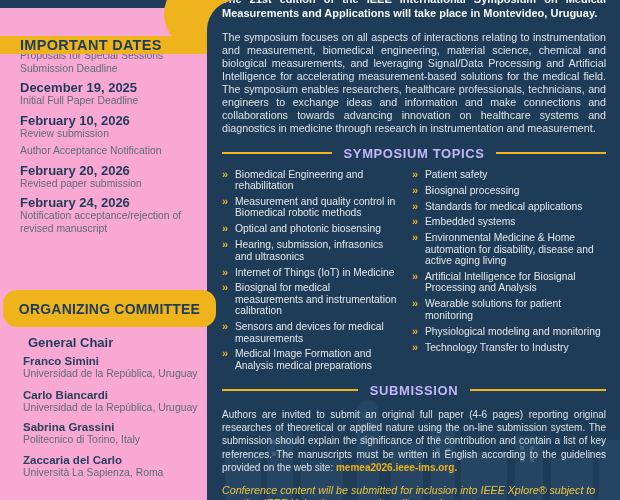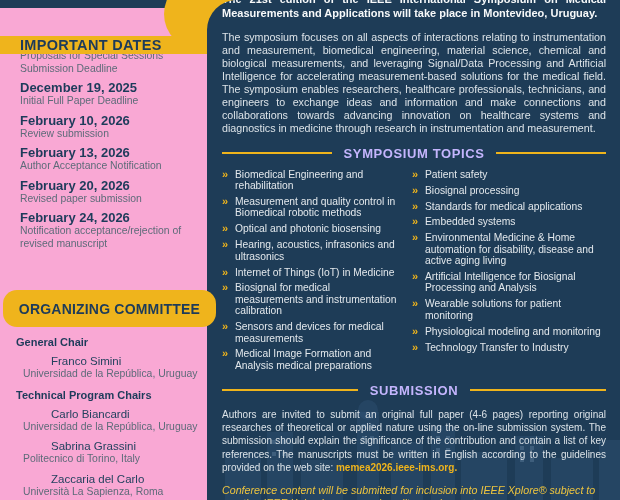--- a/index.html
+++ b/index.html
@@ -28,24 +28,24 @@
   .dates-list{position:absolute;left:20px;top:27px;width:180px;z-index:3;}
   .date-item{margin-bottom:5px;}
   .date-item .date{font-size:13px;font-weight:bold;color:#1d3b5a;line-height:15px;}
   .date-item .desc{font-size:10.4px;color:#5d6b79;line-height:12.5px;}
   .committee-pill{
     position:absolute;left:3px;top:290px;width:213px;height:37px;z-index:4;
     background:#efb41c;border-radius:14px;display:flex;align-items:center;justify-content:center;
   }
   .committee-pill .title{font-size:14px;font-weight:bold;color:#1d3b5a;letter-spacing:.2px;white-space:nowrap;}
   .committee{position:absolute;left:16px;top:327px;width:185px;z-index:3;}
-  .committee .role{font-size:11px;font-weight:bold;color:#1d3b5a;line-height:15px;margin:0 0 4px 0;}
+  .committee .role{font-size:13px;font-weight:bold;color:#1d3b5a;line-height:15px;margin:0 0 4px 12px;}
   .committee .group{margin-bottom:7px;}
   .committee .member{padding-left:7px;margin-bottom:6px;}
-  .committee .name{font-size:11.5px;font-weight:normal;color:#24425f;line-height:14px;margin-left:28px;}
+  .committee .name{font-size:11.5px;font-weight:bold;color:#24425f;line-height:14px;}
   .committee .affil{font-size:10.4px;color:#5d6b79;line-height:12.5px;}
   
   .right-panel{
     position:absolute;left:207px;top:0;width:413px;height:500px;
     background:#1e3c57;border-top-left-radius:30px;z-index:3;overflow:hidden;
   }
   .skyline{position:absolute;left:0;bottom:0;width:413px;height:120px;z-index:0;}
   .panel-content{position:relative;z-index:1;padding:0 14px 0 15px;}
   .intro{
     margin-top:-7px;font-size:11px;font-weight:bold;color:#f7f9fa;
@@ -83,21 +83,20 @@
     </div>
     <div class="date-item">
       <div class="date">December 19, 2025</div>
       <div class="desc">Initial Full Paper Deadline</div>
     </div>
     <div class="date-item">
       <div class="date">February 10, 2026</div>
       <div class="desc">Review submission</div>
     </div>
     <div class="date-item">
-      <div class="date">February 13, 2026</div>
       <div class="desc">Author Acceptance Notification</div>
     </div>
     <div class="date-item">
       <div class="date">February 20, 2026</div>
       <div class="desc">Revised paper submission</div>
     </div>
     <div class="date-item">
       <div class="date">February 24, 2026</div>
       <div class="desc">Notification acceptance/rejection of revised manuscript</div>
     </div>
@@ -105,21 +104,20 @@
 
   <div class="committee">
     <div class="group">
       <div class="role">General Chair</div>
       <div class="member">
         <div class="name">Franco Simini</div>
         <div class="affil">Universidad de la República, Uruguay</div>
       </div>
     </div>
     <div class="group">
-      <div class="role">Technical Program Chairs</div>
       <div class="member">
         <div class="name">Carlo Biancardi</div>
         <div class="affil">Universidad de la República, Uruguay</div>
       </div>
       <div class="member">
         <div class="name">Sabrina Grassini</div>
         <div class="affil">Politecnico di Torino, Italy</div>
       </div>
       <div class="member">
         <div class="name">Zaccaria del Carlo</div>
@@ -188,21 +186,21 @@
         <div class="topic">
             <span class="bul">»</span>
             <span class="txt">Measurement and quality control in Biomedical robotic methods</span>
           </div>
         <div class="topic">
             <span class="bul">»</span>
             <span class="txt">Optical and photonic biosensing</span>
           </div>
         <div class="topic">
             <span class="bul">»</span>
-            <span class="txt">Hearing, acoustics, infrasonics and ultrasonics</span>
+            <span class="txt">Hearing, submission, infrasonics and ultrasonics</span>
           </div>
         <div class="topic">
             <span class="bul">»</span>
             <span class="txt">Internet of Things (IoT) in Medicine</span>
           </div>
         <div class="topic">
             <span class="bul">»</span>
             <span class="txt">Biosignal for medical measurements and instrumentation calibration</span>
           </div>
         <div class="topic">

